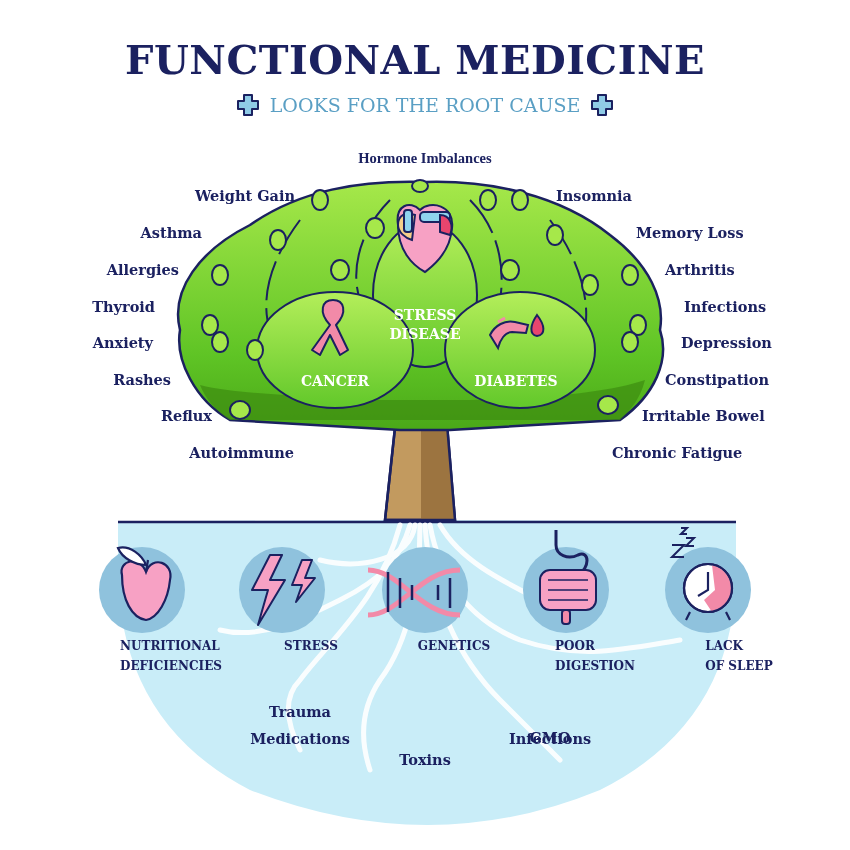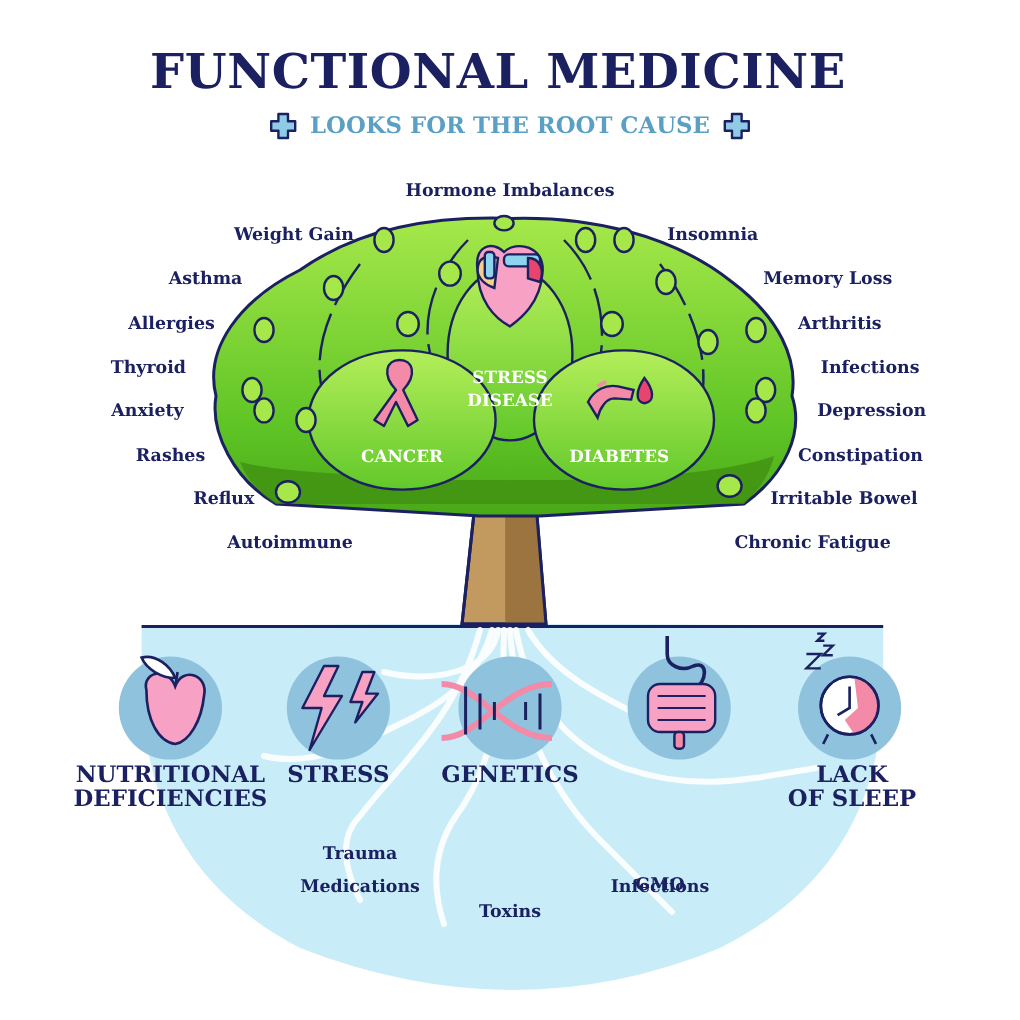--- a/index.html
+++ b/index.html
@@ -1,25 +1,25 @@
 <!DOCTYPE html>
 <html><head>
 <meta charset="utf-8">
 <style>
   html,body{margin:0;padding:0;background:#ffffff;}
   body{width:850px;height:850px;position:relative;overflow:hidden;font-family:"DejaVu Serif",serif;}
   .stage{position:absolute;left:0;top:0;width:850px;height:850px;}
   .title{position:absolute;left:0;width:830px;top:36px;text-align:center;font-family:"DejaVu Serif",serif;font-weight:bold;font-size:40px;color:#1b2160;letter-spacing:0.5px;}
   .subtitle-row{position:absolute;left:0;width:850px;top:93px;display:flex;justify-content:center;align-items:center;gap:10px;}
-  .subtitle{font-family:"DejaVu Serif",serif;font-weight:bold;font-size:19px;color:#5a9fc4;}
+  .subtitle{font-family:"DejaVu Serif",serif;font-weight:normal;font-size:19px;color:#5a9fc4;}
   .cross{width:24px;height:24px;}
   .lbl{position:absolute;font-family:"DejaVu Serif",serif;font-weight:bold;font-size:14.5px;color:#1b2160;white-space:nowrap;}
   .lbl.r{text-align:right;}
   .lbl.c{text-align:center;transform:translateX(-50%);}
-  .cause{position:absolute;font-family:"DejaVu Serif",serif;font-weight:bold;font-size:19px;color:#1b2160;text-align:center;transform:translateX(-50%);line-height:20px;white-space:nowrap;}
+  .cause{position:absolute;font-family:"DejaVu Serif",serif;font-weight:bold;font-size:12px;color:#1b2160;transform:translateX(-50%);line-height:20px;white-space:nowrap;margin-left:29px;}
   .inlbl{position:absolute;font-family:"DejaVu Serif",serif;font-weight:bold;font-size:14px;color:#ffffff;text-align:center;transform:translateX(-50%);line-height:19px;white-space:nowrap;}
   svg{position:absolute;left:0;top:0;}
 </style>
 </head>
 <body>
 
 <div class="stage">
 
   <div class="title">FUNCTIONAL MEDICINE</div>
 
@@ -158,21 +158,21 @@
       <path d="M708 572 L 708 590 L 698 596" fill="none"></path>
       <path d="M690 612 L 686 620 M726 612 L 730 620" fill="none"></path>
     </g>
     <g fill="none" stroke="#1b2160" stroke-width="2">
       <path d="M672 545 L 684 545 L 672 557 L 684 557"></path>
       <path d="M686 538 L 694 538 L 686 546 L 694 546"></path>
       <path d="M681 528 L 687 528 L 681 534 L 687 534"></path>
     </g>
   </svg>
 
-  <div class="lbl c" style="left:425px;top:150px;">Hormone Imbalances</div>
+  <div class="lbl c" style="left:425px;top:150px;font-family:Liberation Serif, serif;">Hormone Imbalances</div>
 
   <div class="lbl r" style="right:555px;top:187px;">Weight Gain</div>
   <div class="lbl r" style="right:648px;top:224px;">Asthma</div>
   <div class="lbl r" style="right:671px;top:261px;">Allergies</div>
   <div class="lbl r" style="right:695px;top:298px;">Thyroid</div>
   <div class="lbl r" style="right:697px;top:334px;">Anxiety</div>
   <div class="lbl r" style="right:679px;top:371px;">Rashes</div>
   <div class="lbl r" style="right:638px;top:407px;">Reflux</div>
   <div class="lbl r" style="right:556px;top:444px;">Autoimmune</div>
 
@@ -191,20 +191,24 @@
   </div>
   <div class="inlbl" style="left:335px;top:372px;">CANCER</div>
   <div class="inlbl" style="left:516px;top:372px;">DIABETES</div>
 
   <div class="cause" style="left:142px;top:636px;">
     <div>NUTRITIONAL</div>
     <div>DEFICIENCIES</div>
   </div>
   <div class="cause" style="left:282px;top:636px;">STRESS</div>
   <div class="cause" style="left:425px;top:636px;">GENETICS</div>
+  <div class="cause" style="left:566px;top:636px;">
+    <div>POOR</div>
+    <div>DIGESTION</div>
+  </div>
   <div class="cause" style="left:710px;top:636px;">
     <div>LACK</div>
     <div>OF SLEEP</div>
   </div>
 
   <div class="lbl c" style="left:300px;top:703px;">Trauma</div>
   <div class="lbl c" style="left:300px;top:730px;">Medications</div>
   <div class="lbl c" style="left:550px;top:703px;margin-top:26px;">GMO</div>
   <div class="lbl c" style="left:550px;top:730px;">Infections</div>
   <div class="lbl c" style="left:425px;top:751px;">Toxins</div>

